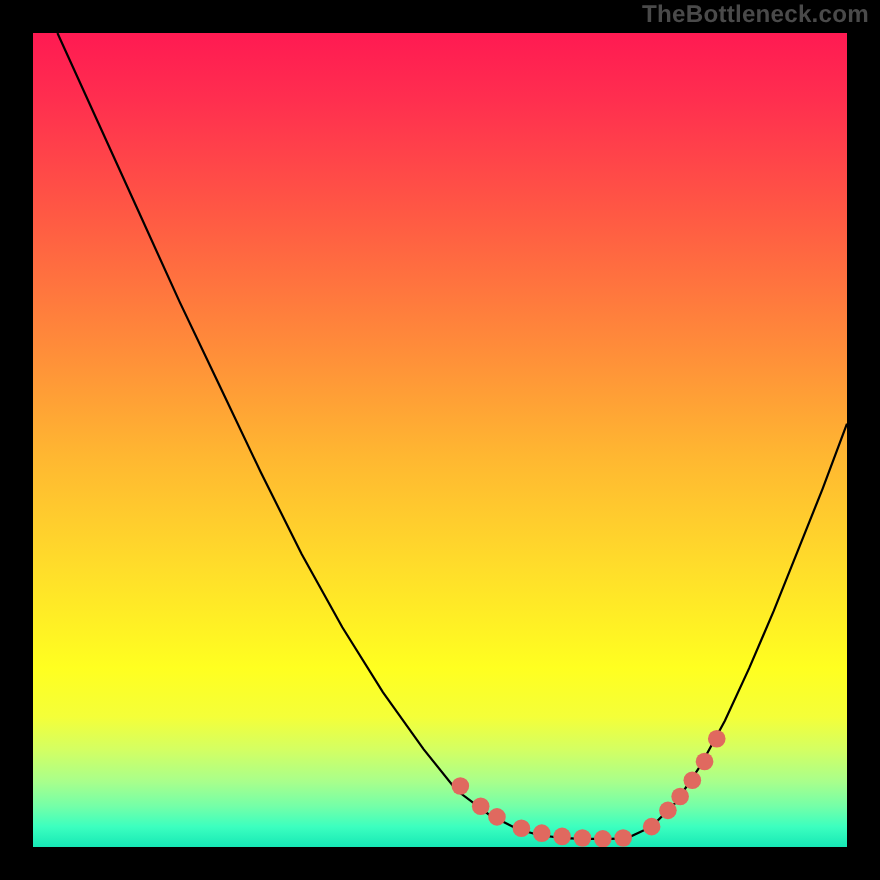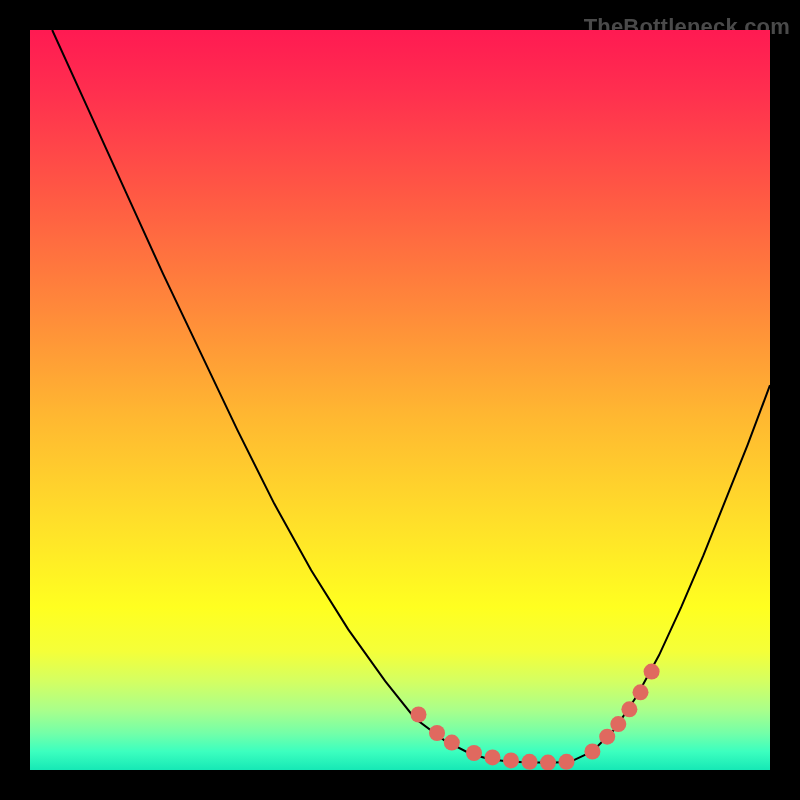--- a/index.html
+++ b/index.html
@@ -11,21 +11,21 @@
     font-family: Arial, Helvetica, sans-serif;
     overflow: hidden;
   }
   .stage {
     position: relative;
     width: 800px;
     height: 800px;
   }
   .watermark {
     position: absolute;
-    top: 14px;
+    top: 0;
     right: 10px;
     color: #4a4a4a;
     font-size: 22px;
     font-weight: 600;
     letter-spacing: 0.2px;
     user-select: none;
   }
   .plot-area {
     position: absolute;
     left: 30px;

